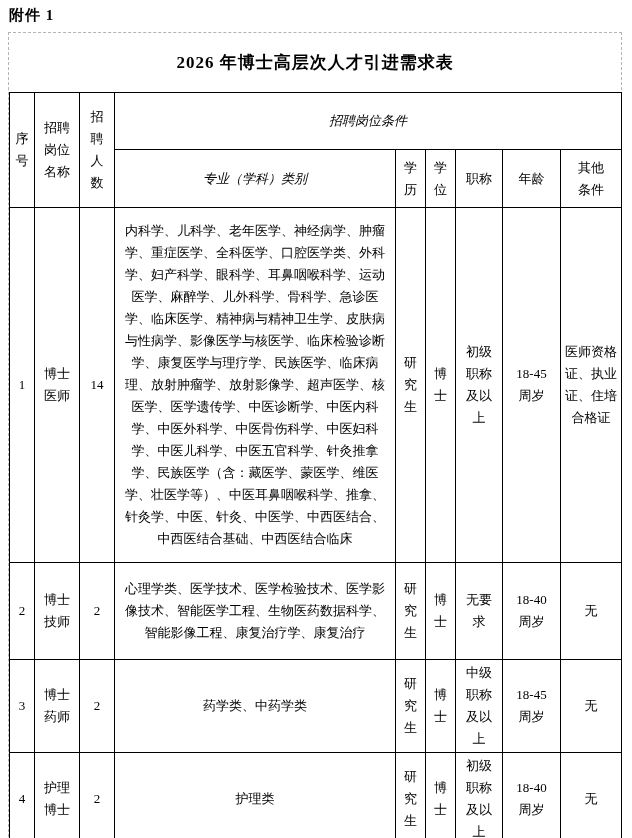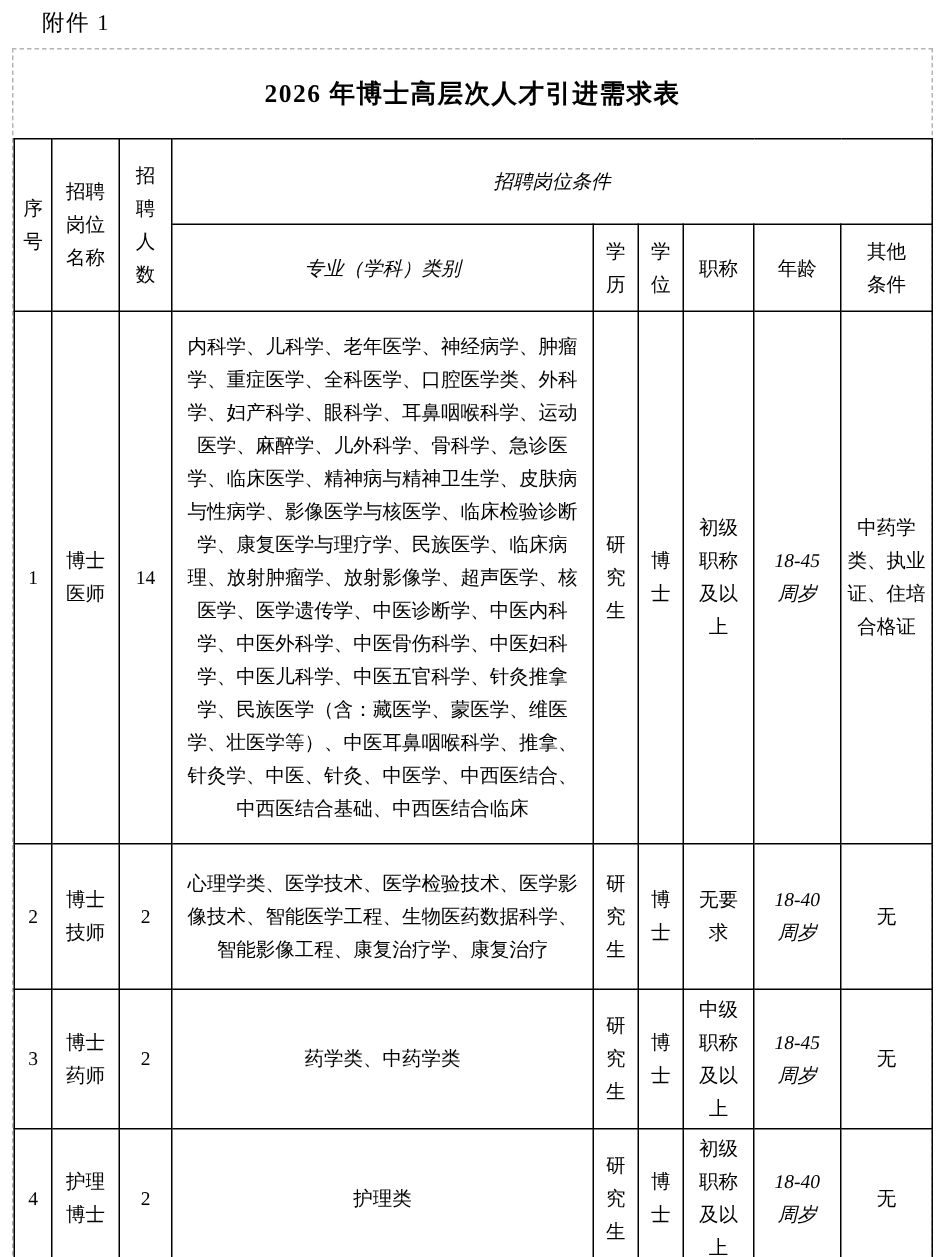--- a/index.html
+++ b/index.html
@@ -4,22 +4,22 @@
 <style>
   html, body {
     margin: 0; padding: 0;
     background: #ffffff;
     width: 632px;
     color: #000;
     font-family: "Liberation Serif", "DejaVu Serif", serif;
   }
   .page { position: relative; width: 632px; height: 838px; background: #fff; overflow: hidden; }
   .attachment-label {
-    position: absolute; left: 28px; top: 6px;
-    font-size: 15px; font-weight: normal; letter-spacing: 1px;
+    position: absolute; left: 9px; top: 6px;
+    font-size: 15px; font-weight: bold; letter-spacing: 1px;
   }
   .outer-box {
     position: absolute; left: 8px; top: 32px;
     width: 612px;
     border: 1px dashed #b3b3b3;
     background: #fff;
   }
   .title-row {
     height: 59px;
     display: flex; align-items: center; justify-content: center;
@@ -42,21 +42,21 @@
     box-sizing: border-box;
   }
   .pre { white-space: pre-line; }
   .left { text-align: left; padding-left: 8px; font-style: italic; }
   .major {
     text-align: justify;
     text-justify: inter-ideograph;
     padding: 4px 5px 4px 7px;
   }
   .title-cell { text-align: left; padding-left: 4px; white-space: pre-line; }
-  .age-cell { text-align: left; padding-left: 7px; white-space: pre-line; font-style: italic; }
+  .age-cell { text-align: left; padding-left: 7px; white-space: pre-line; }
   .other-long {
     text-align: justify;
     text-justify: inter-character;
     padding: 4px 8px;
   }
 </style>
 </head>
 <body>
 
 <div class="page">
@@ -115,21 +115,21 @@
 究
 生</td>
         <td class="pre">博
 士</td>
         <td class="title-cell">初级
 职称
 及以
 上</td>
         <td class="age-cell">18-45
 周岁</td>
-        <td class="other-long">中药学类、执业证、住培合格证</td>
+        <td class="other-long">医师资格证、执业证、住培合格证</td>
       </tr>
 
       <tr style="height:97px">
         <td>2</td>
         <td class="pre">博士
 技师</td>
         <td>2</td>
         <td class="major">心理学类、医学技术、医学检验技术、医学影像技术、智能医学工程、生物医药数据科学、智能影像工程、康复治疗学、康复治疗</td>
         <td class="pre">研
 究

